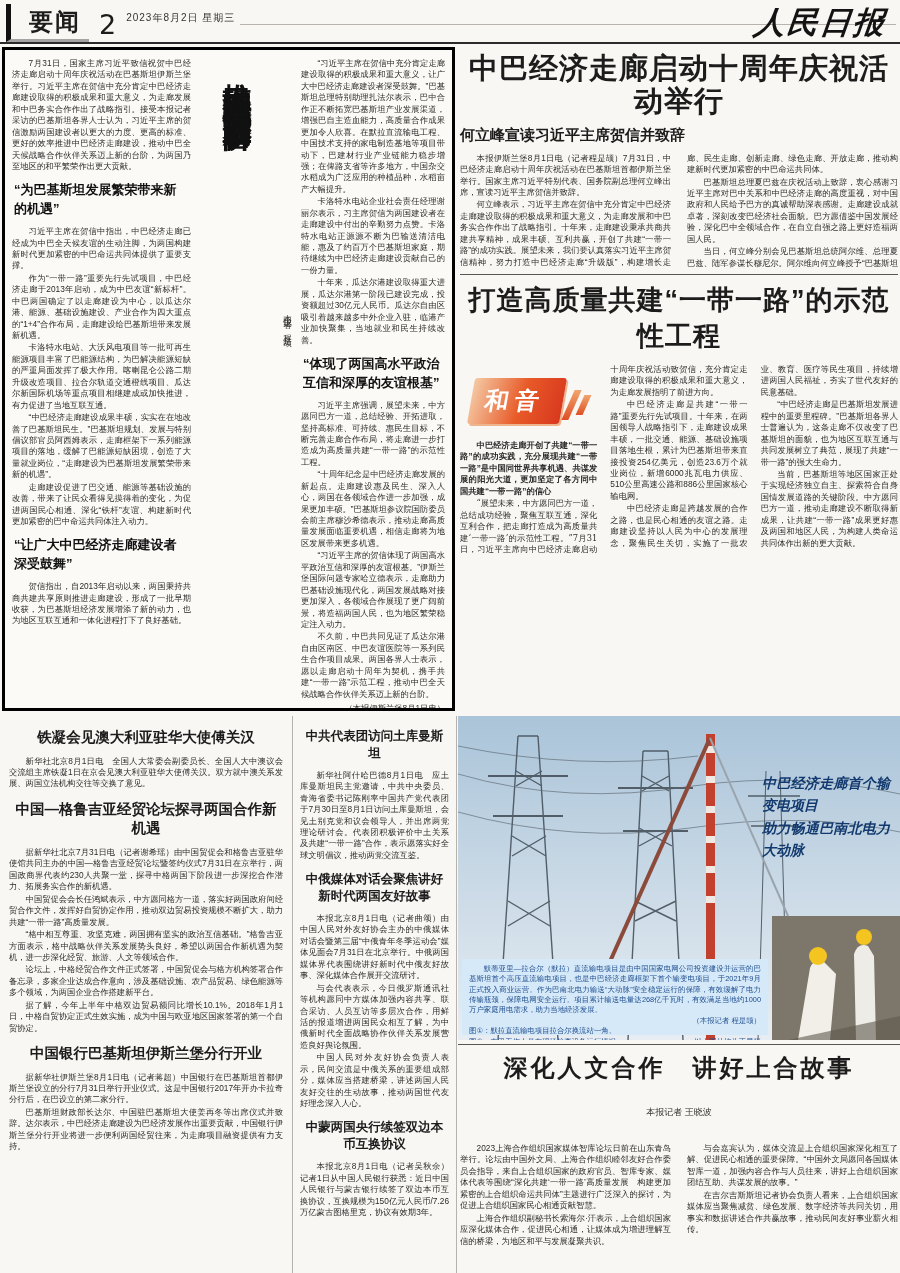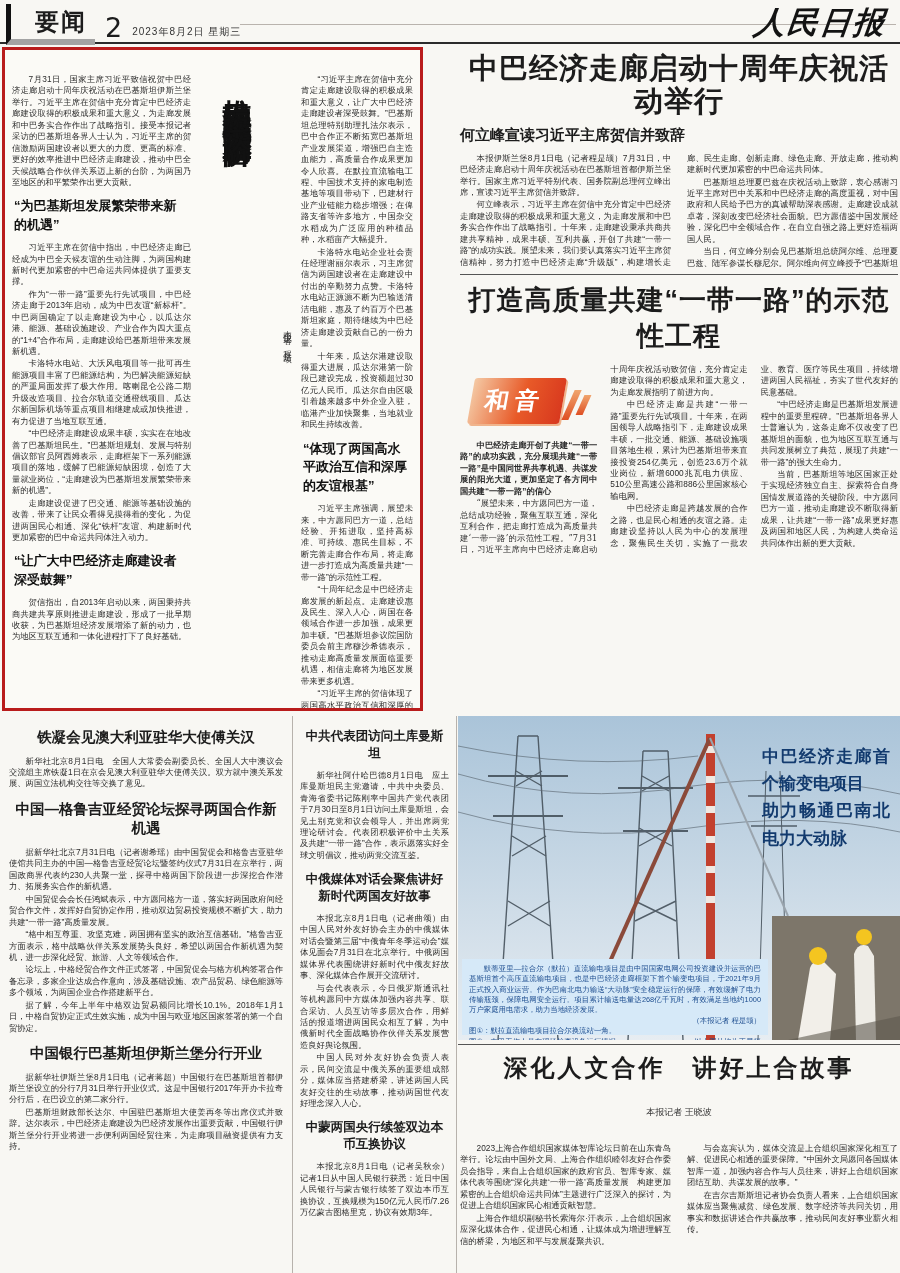--- a/index.html
+++ b/index.html
@@ -4,27 +4,27 @@
 <style>
   * { margin:0; padding:0; box-sizing:border-box; }
   html,body { width:900px; height:1273px; }
   body { font-family:"Liberation Sans","DejaVu Sans",sans-serif; background:#eee; }
   .page { position:relative; width:900px; height:1273px; background:#f8f7f3; color:#1c1c1c; overflow:hidden; }
 
   
   .hdr { position:absolute; left:0; top:0; width:900px; height:44px; border-bottom:2.5px solid #2b2b2b; }
   .hdr-rule { position:absolute; left:240px; right:4px; top:24px; height:1px; background:#b9b3ad; }
   .sec-wrap { position:absolute; left:6px; top:4px; display:flex; align-items:flex-end; gap:10px; }
-  .sec { border-left:5px solid #111; border-bottom:6px solid #a3a3a3; padding:2px 8px 1px 24px; font-size:24px; font-weight:900; letter-spacing:2px; }
+  .sec { border-left:5px solid #111; border-bottom:3px solid #a3a3a3; padding:2px 8px 1px 18px; font-size:24px; font-weight:900; letter-spacing:2px; }
   .pgno { font-size:27px; font-weight:400; font-family:"DejaVu Sans",sans-serif; padding-bottom:2px; }
-  .pgdate { font-size:10px; color:#333; padding-bottom:6px; letter-spacing:1px; }
+  .pgdate { font-size:10px; color:#333; padding-bottom:17px; letter-spacing:1px; }
   .masthead { position:absolute; right:14px; top:2px; font-family:"DejaVu Serif","Liberation Serif",serif; font-weight:900; font-style:italic; font-size:31px; transform:skewX(-6deg); letter-spacing:2px; color:#131313; }
 
   
-  .leadbox { position:absolute; left:2px; top:47px; width:421px; height:664px; border:3px solid #b91c1c; background:#fbfaf6; display:flex; padding:24px 7px; overflow:hidden; }
+  .leadbox { position:absolute; left:2px; top:47px; width:453px; height:664px; border:3px solid #000000; background:#fbfaf6; display:flex; padding:8px 7px; overflow:hidden; }
   .lead-col1 { width:186px; padding-right:7px; }
   .lead-colmid { width:96px; position:relative; flex:none; }
   .lead-col3 { flex:1; padding-left:7px; }
   .vhead { writing-mode:vertical-rl; text-orientation:upright; font-size:29px; line-height:1.06; font-weight:900; letter-spacing:2px; margin:2px auto 0 24px; height:636px; color:#111; }
   .vbyline { position:absolute; right:0px; top:250px; writing-mode:vertical-rl; text-orientation:upright; font-size:8.5px; color:#333; letter-spacing:2px; }
   .body8 p { font-size:8.3px; line-height:1.38; text-align:justify; text-indent:2em; color:#2b2b2b; margin-bottom:1px; }
   .subhead { font-size:13px; font-weight:900; line-height:1.45; margin:9px 2px 7px 2px; color:#111; }
   .dateline { font-size:8.3px; text-align:right; color:#2b2b2b; margin-top:3px; }
 
   
@@ -48,21 +48,21 @@
   .bcol { position:absolute; top:716px; height:557px; overflow:hidden; padding:10px 9px 6px 9px; }
   .bcol-l { left:0; width:293px; border-right:1px solid #b7b2ac; }
   .bcol-m { left:293px; width:164px; border-right:1px solid #b7b2ac; padding:10px 7px; }
   .b-h { font-size:14.5px; font-weight:900; text-align:center; line-height:1.35; margin:10px 0 8px 0; }
   .bcol-m .b-h { font-size:12.5px; }
   .b-h:first-child { margin-top:2px; }
 
   
   .photo-blk { position:absolute; left:458px; top:716px; width:442px; height:324px; background:linear-gradient(#bcd2e2,#e3ebf1); overflow:hidden; }
   .photo-svg { position:absolute; inset:0; }
-  .photo-title { position:absolute; right:10px; top:27px; width:128px; font-size:17px; font-weight:900; color:#123a6e; line-height:1.6; text-align:justify; }
+  .photo-title { position:absolute; right:10px; top:56px; width:128px; font-size:14px; font-weight:900; color:#123a6e; line-height:1.6; text-align:justify;font-style:italic; }
   .cap-panel { position:absolute; left:4px; bottom:5px; width:306px; height:76px; background:#d6e9f8; padding:5px 7px; }
   .cap-panel p { font-size:7.4px; line-height:1.4; color:#1d4d8f; text-align:justify; }
   .cap-main { text-indent:2em; }
   .cap-flex { display:flex; justify-content:space-between; }
 
   
   .sh-art { position:absolute; left:460px; top:1048px; width:438px; height:222px; }
   .sh-h1 { font-size:24px; font-weight:900; text-align:center; letter-spacing:3px; margin-top:4px; }
   .sh-by { font-size:9px; text-align:center; margin-top:22px; color:#333; }
   .sh-body { margin-top:24px; columns:2; column-gap:16px; height:150px; overflow:hidden; }

